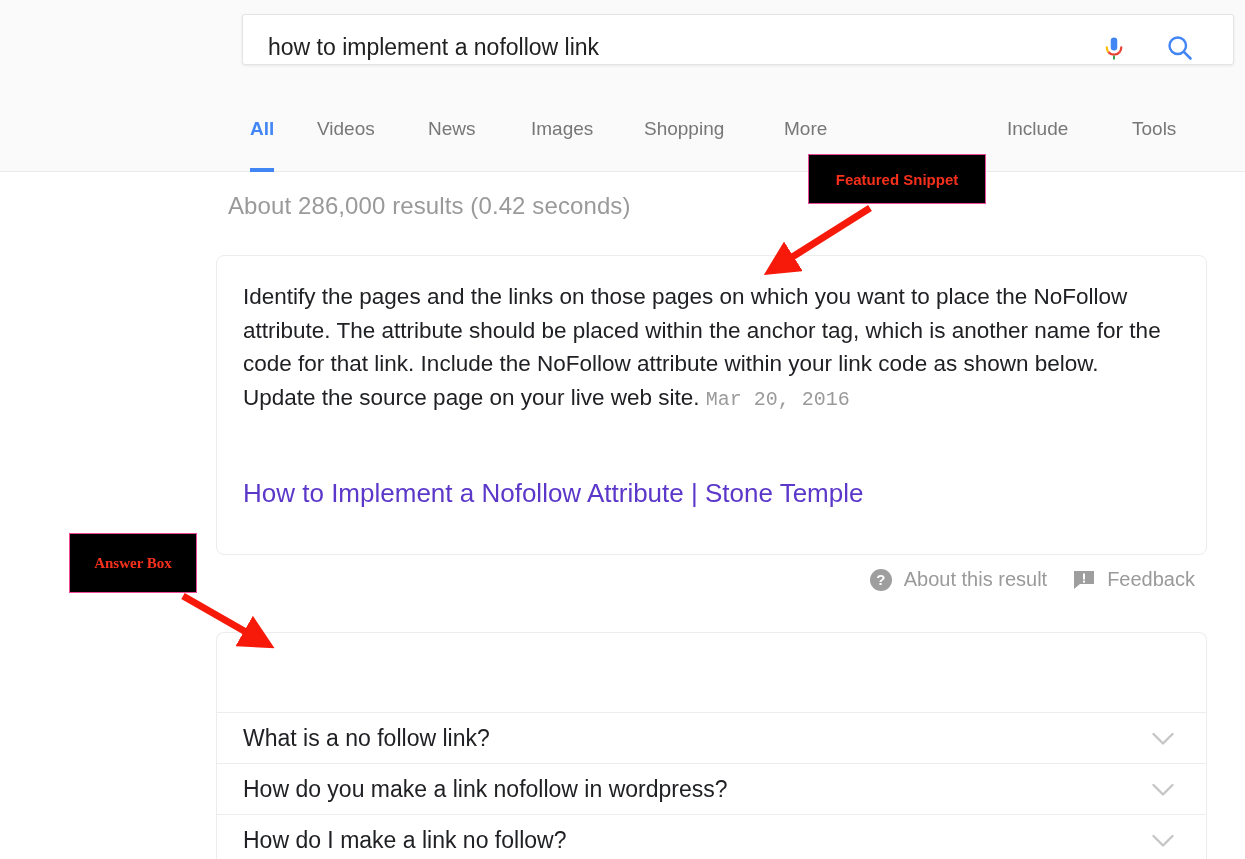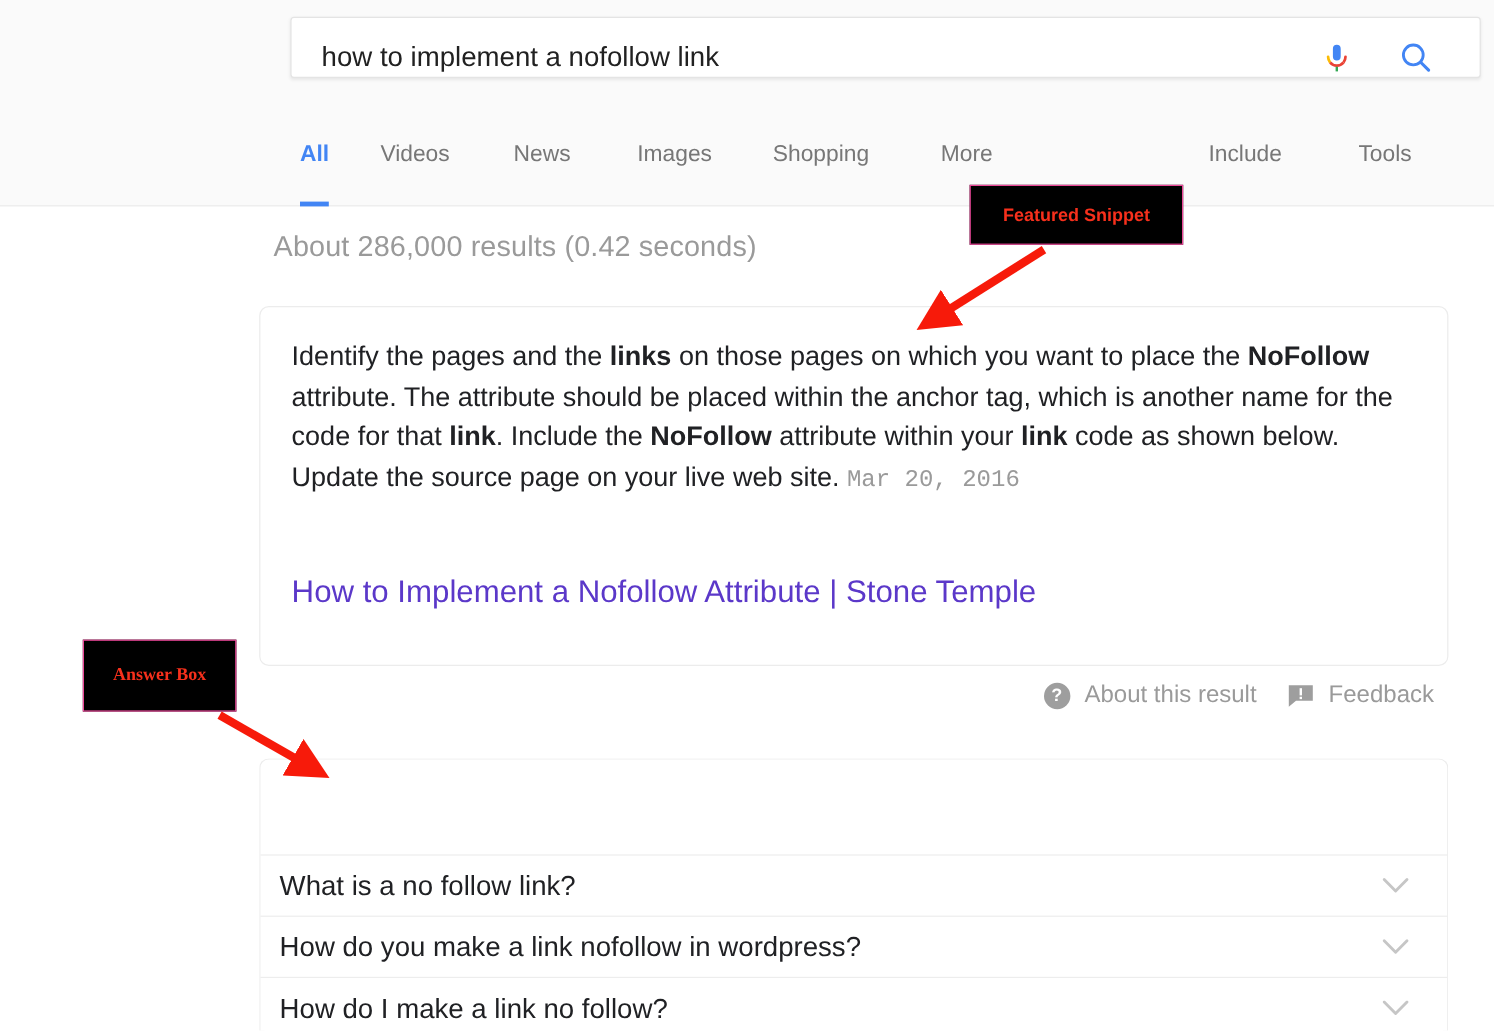--- a/index.html
+++ b/index.html
@@ -84,21 +84,21 @@
     position: absolute; left: 216px; top: 255px;
     width: 991px; height: 300px;
     background: #ffffff;
     border: 1px solid #ececec;
     border-radius: 8px;
   }
   .snippet-text {
     position: absolute; left: 26px; top: 24px; width: 926px;
     font-size: 22.5px; line-height: 33.5px; color: #202124;
   }
-  .snippet-text b { font-weight: bold; }
+  .snippet-text b { font-weight: normal; }
   .snippet-date { color: #9a9a9a; font-size: 20px; font-family: Liberation Mono, monospace; }
   .snippet-title {
     position: absolute; left: 26px; top: 222px;
     font-size: 26px; color: #5b38c9; cursor: pointer;
     white-space: nowrap;
   }
   .snippet-url {
     position: absolute; left: 26px; top: 258px;
     font-size: 20.5px; color: #1f7a33;
     white-space: nowrap;
@@ -133,21 +133,21 @@
     position: absolute; left: 26px; top: 28px;
     font-size: 26px; color: #878787;
   }
   .paa-rows { position: absolute; left: 0; top: 79px; width: 989px; }
   .paa-row {
     position: relative; height: 51px;
     border-top: 1px solid #ededed;
     display: flex; align-items: center;
     cursor: pointer;
   }
-  .paa-q { margin-left: 16px; font-size: 23px; color: #202124; }
+  .paa-q { margin-left: 26px; font-size: 23px; color: #202124; }
   .chev {
     position: absolute; right: 32px; top: 50%;
     transform: translateY(-50%);
     width: 22px; height: 13px;
   }
 
   
   .anno-box {
     position: absolute;
     border: 1px solid #ec4899;

